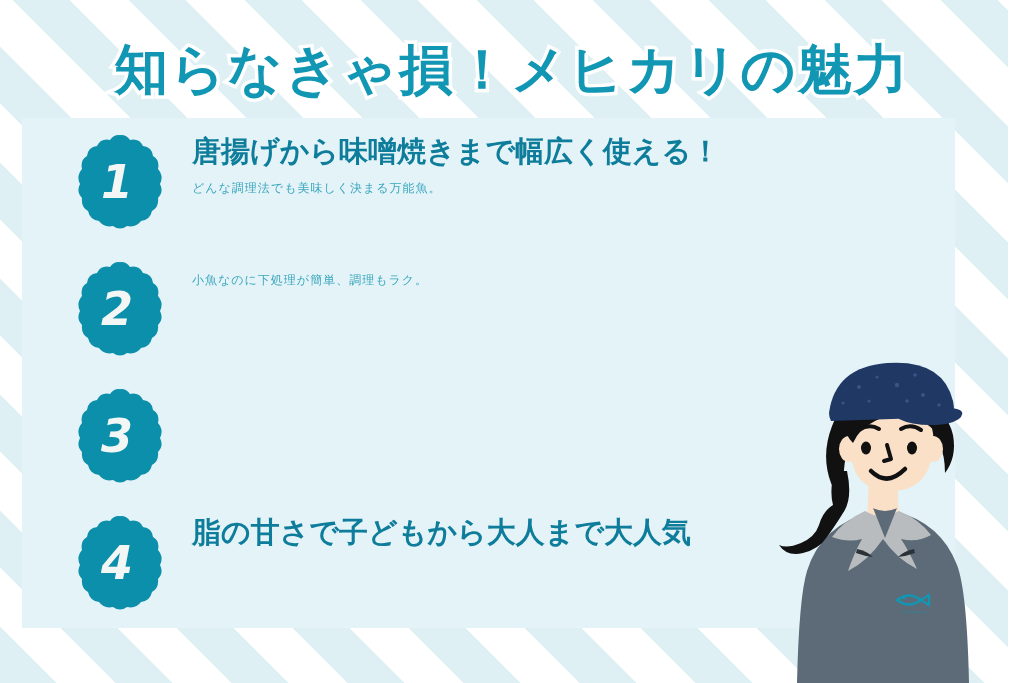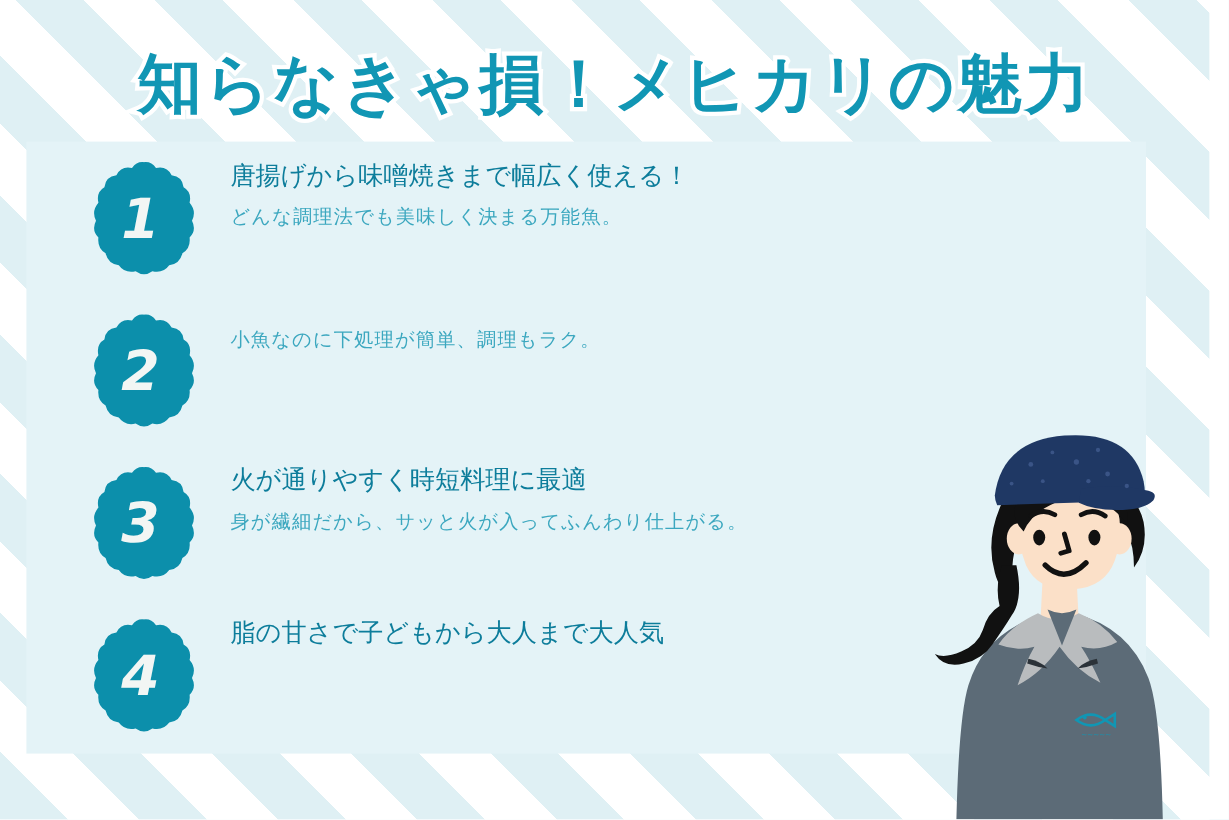--- a/index.html
+++ b/index.html
@@ -118,31 +118,31 @@
     padding-bottom: 2px;
     box-sizing: border-box;
   }
 
   .item-text {
     padding-left: 30px;
     padding-top: 4px;
   }
   .item-head {
     font-family: "DejaVu Sans", "Liberation Sans", sans-serif;
-    font-size: 21px;
-    font-weight: normal;
+    font-size: 29px;
+    font-weight: bold;
     color: #0d7d9b;
     letter-spacing: 0px;
     line-height: 1.2;
     white-space: nowrap;
   }
   .item-sub {
     margin-top: 12px;
     font-family: "DejaVu Sans", "Liberation Sans", sans-serif;
-    font-size: 16px;
+    font-size: 12px;
     font-weight: normal;
     color: #3ba7bf;
     letter-spacing: 1px;
     line-height: 1.2;
     white-space: nowrap;
   }
 
   
   .character {
     position: absolute;
@@ -196,24 +196,20 @@
         <div class="item-sub">小魚なのに下処理が簡単、調理もラク。</div>
       </div>
     </div>
 
     <div class="item">
       <div class="badge">
         <svg viewBox="0 0 90 98" xmlns="http://www.w3.org/2000/svg" aria-hidden="true">
           <path fill="#0c8fab" d="M45 2 q8 -3 13 4 q9 -2 13 6 q9 1 10 10 q7 4 5 13 q6 7 2 15 q4 8 -2 14 q1 9 -6 13 q-2 9 -11 10 q-5 7 -14 5 q-7 5 -14 0 q-9 2 -14 -5 q-9 -1 -11 -10 q-7 -4 -6 -13 q-6 -6 -2 -14 q-4 -8 2 -15 q-2 -9 5 -13 q1 -9 10 -10 q4 -8 13 -6 q5 -7 13 -4 z"></path>
         </svg>
         <div class="num">3</div>
-      </div>
-      <div class="item-text">
-        <div class="item-head">火が通りやすく時短料理に最適</div>
-        <div class="item-sub">身が繊細だから、サッと火が入ってふんわり仕上がる。</div>
       </div>
     </div>
 
     <div class="item">
       <div class="badge">
         <svg viewBox="0 0 90 98" xmlns="http://www.w3.org/2000/svg" aria-hidden="true">
           <path fill="#0c8fab" d="M45 2 q8 -3 13 4 q9 -2 13 6 q9 1 10 10 q7 4 5 13 q6 7 2 15 q4 8 -2 14 q1 9 -6 13 q-2 9 -11 10 q-5 7 -14 5 q-7 5 -14 0 q-9 2 -14 -5 q-9 -1 -11 -10 q-7 -4 -6 -13 q-6 -6 -2 -14 q-4 -8 2 -15 q-2 -9 5 -13 q1 -9 10 -10 q4 -8 13 -6 q5 -7 13 -4 z"></path>
         </svg>
         <div class="num">4</div>
       </div>

